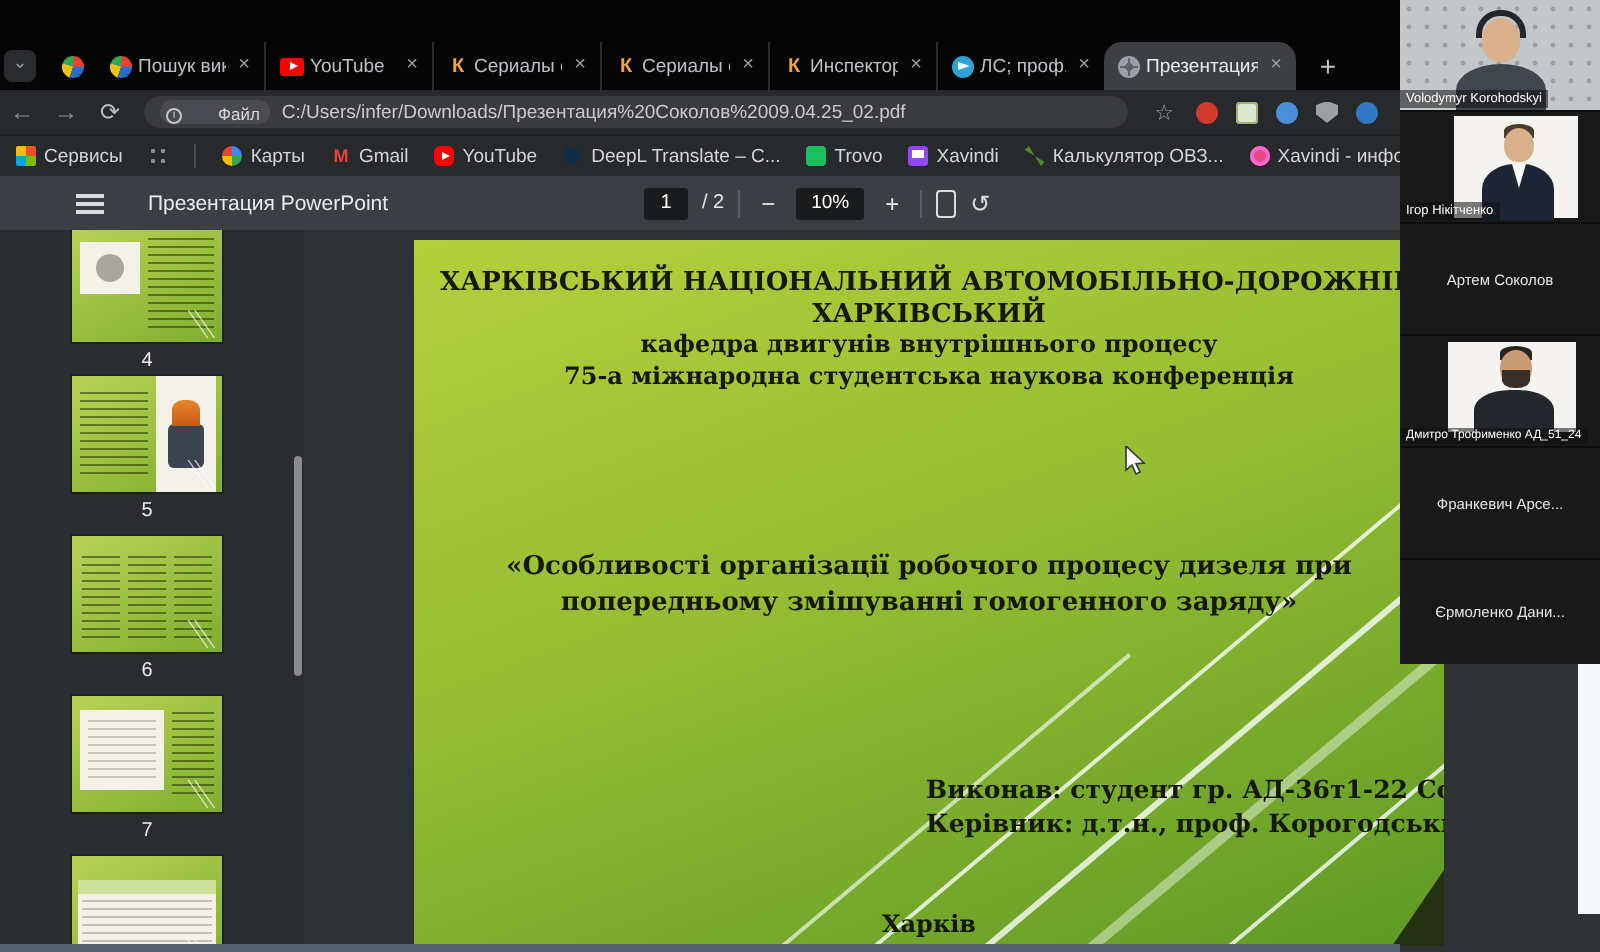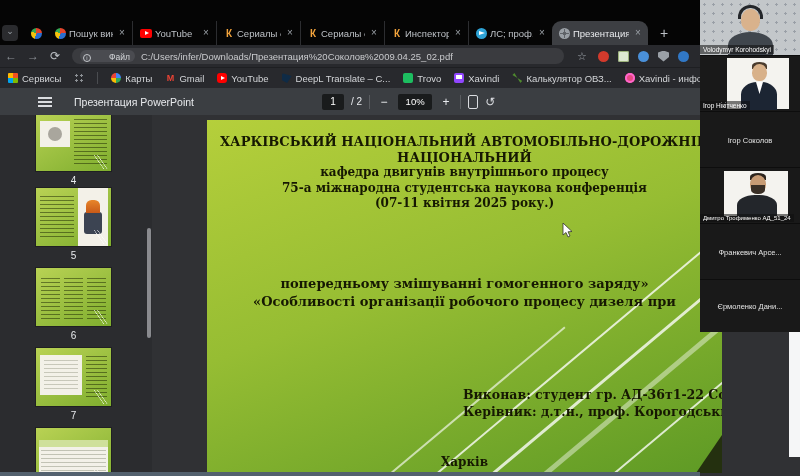--- a/index.html
+++ b/index.html
@@ -356,28 +356,27 @@
     <div class="mainview">
       <div class="slide">
         <div class="stripe s1"></div>
         <div class="stripe s2"></div>
         <div class="stripe s3"></div>
         <div class="stripe s4"></div>
         <div class="stripe s5"></div>
         <div class="corner"></div>
         <div class="stitle">
           <div class="t1">ХАРКІВСЬКИЙ НАЦІОНАЛЬНИЙ АВТОМОБІЛЬНО-ДОРОЖНІЙ</div>
-          <div class="t1">НАЦІОНАЛЬНИЙ</div>
+          <div class="t1">ХАРКІВСЬКИЙ</div>
           <div class="t2">кафедра двигунів внутрішнього процесу</div>
           <div class="t2">75-а міжнародна студентська наукова конференція</div>
-          <div class="t2">(07-11 квітня 2025 року.)</div>
         </div>
         <div class="squote">
+          <div>«Особливості організації робочого процесу дизеля при</div>
           <div>попередньому змішуванні гомогенного заряду»</div>
-          <div>«Особливості організації робочого процесу дизеля при</div>
         </div>
         <div class="sauthor">
           <div>Виконав: студент гр. АД-36т1-22 Соколов А.О.</div>
           <div>Керівник: д.т.н., проф. Корогодський В.А.</div>
         </div>
         <div class="sfooter">Харків</div>
       </div>
       <div class="pdf-scroll">
         <div class="thumbbar"></div>
       </div>
@@ -399,21 +398,21 @@
     <div class="vtile" style="top:56px">
       <div class="photo p2-photo">
         <div class="p2-hair"></div>
         <div class="head p2-head"></div>
         <div class="p2-body"></div>
         <div class="p2-shirt"></div>
       </div>
       <div class="vname">Ігор Нікітченко</div>
     </div>
     <div class="vtile" style="top:112px">
-      <div class="vname-center">Ігор Соколов</div>
+      <div class="vname-center">Артем Соколов</div>
     </div>
     <div class="vtile" style="top:168px">
       <div class="photo p4-photo">
         <div class="p4-hair"></div>
         <div class="head p4-head"></div>
         <div class="p4-beard"></div>
         <div class="p4-body"></div>
       </div>
       <div class="vname" style="font-size:6px">Дмитро Трофименко АД_51_24</div>
     </div>

